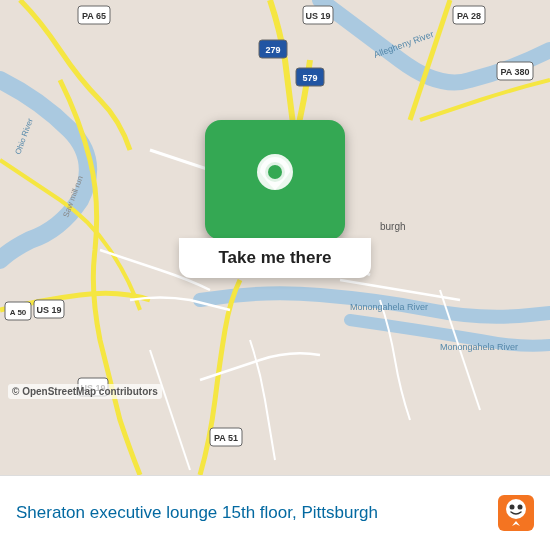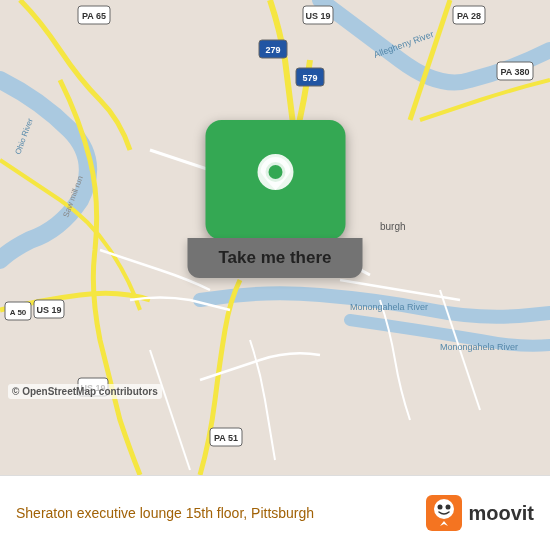--- a/index.html
+++ b/index.html
@@ -53,23 +53,23 @@
       height: 120px;
       background: #34a853;
       border-radius: 16px;
       display: flex;
       align-items: center;
       justify-content: center;
       box-shadow: 0 4px 12px rgba(0,0,0,0.35);
     }
 
     #popup-label-area {
-      background: #737373;
+      background: #ffffff;
       border-radius: 0 0 12px 12px;
-      width: 175px;
+      width: 192px;
       padding: 10px 16px;
       text-align: center;
       box-shadow: 0 4px 8px rgba(0,0,0,0.2);
       margin-top: -2px;
     }
 
     #popup-label-area span {
       font-size: 17px;
       font-weight: 600;
       color: #222;
@@ -87,22 +87,22 @@
       height: 75px;
       background: white;
       display: flex;
       align-items: center;
       padding: 0 16px;
       border-top: 1px solid #ddd;
     }
 
     #footer-text {
       flex: 1;
-      font-size: 14px;
-      color: #a16207;
+      font-size: 17px;
+      color: #0369a1;
       line-height: 1.3;
     }
 
     #moovit-logo {
       display: flex;
       align-items: center;
       gap: 6px;
     }
 
     #moovit-mascot {
@@ -244,17 +244,16 @@
 
         <circle cx="18" cy="14" r="10" fill="white"></circle>
 
         <circle cx="14" cy="12" r="2.5" fill="#333"></circle>
         <circle cx="22" cy="12" r="2.5" fill="#333"></circle>
 
         <path d="M 13,17 Q 18,21 23,17" fill="none" stroke="#333" stroke-width="1.5" stroke-linecap="round"></path>
 
         <path d="M 18,26 L 14,31 L 18,29 L 22,31 Z" fill="white"></path>
       </svg>
-      <span id="moovit-text">moovit</span>
     </div>
   </div>
 
 </div>
 
 </body></html>

